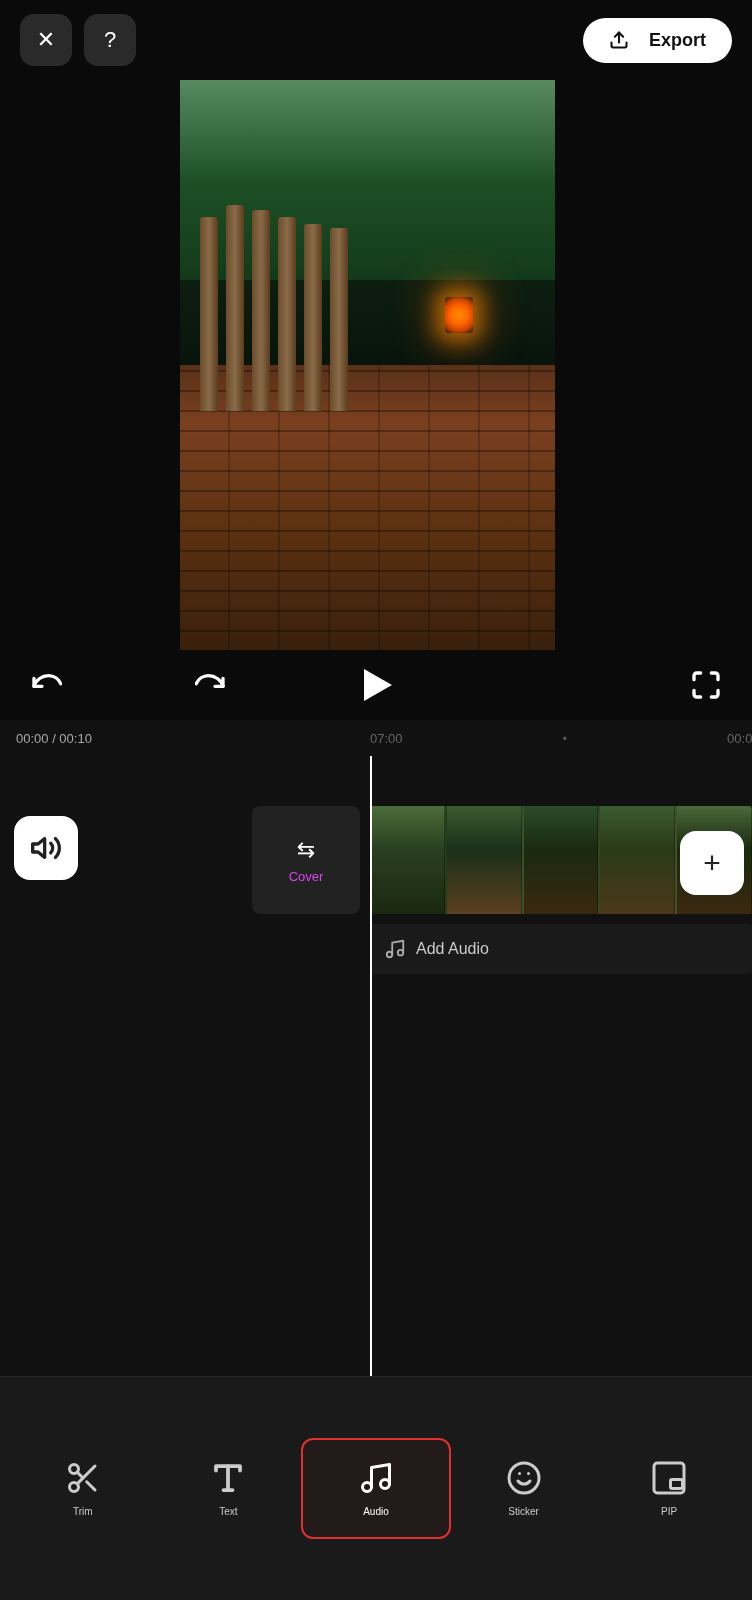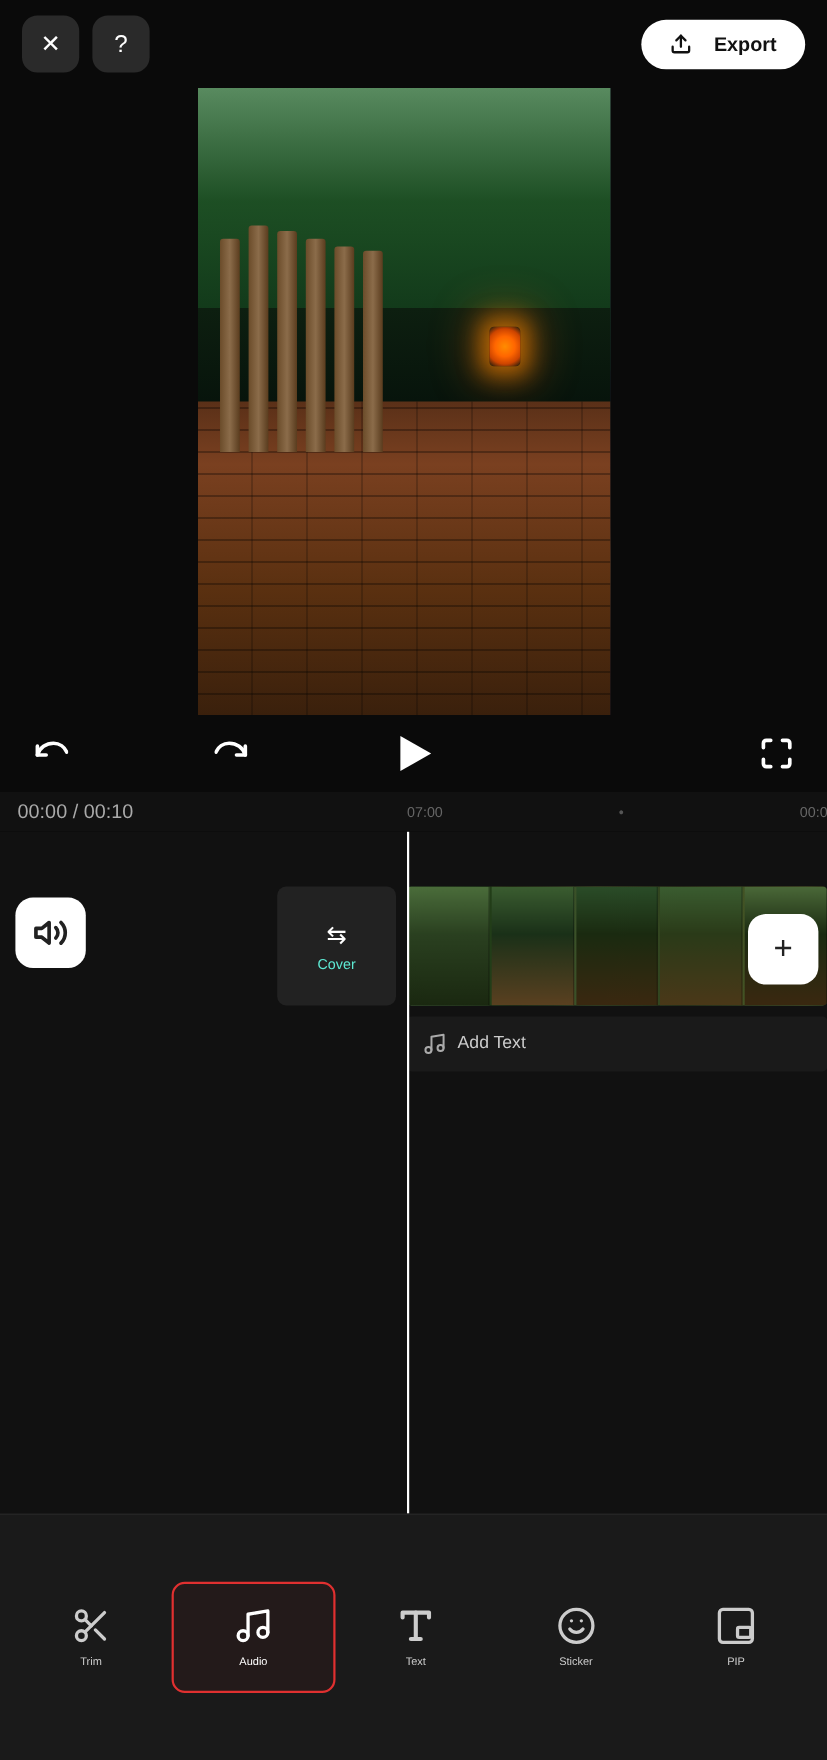--- a/index.html
+++ b/index.html
@@ -195,21 +195,21 @@
       left: 0;
       right: 0;
       height: 36px;
       background: #111;
       display: flex;
       align-items: center;
       padding: 0 16px;
     }
     .time-current {
       color: #aaa;
-      font-size: 18px;
+      font-size: 13px;
     }
     .time-markers {
       position: absolute;
       left: 370px;
       display: flex;
       gap: 160px;
       color: #666;
       font-size: 13px;
     }
 
@@ -259,21 +259,21 @@
       align-items: center;
       justify-content: center;
       gap: 6px;
       cursor: pointer;
     }
     .cover-arrows {
       font-size: 22px;
       color: #fff;
     }
     .cover-label {
-      color: #5eead4;
+      color: #d946ef;
       font-size: 13px;
     }
     .video-strip {
       position: absolute;
       left: 370px;
       top: 50px;
       right: 0;
       height: 108px;
       background: linear-gradient(90deg,
         #3a5a30 0%, #2a4a20 15%, #1a3010 25%,
@@ -479,53 +479,53 @@
   <button class="add-clip-btn">
     <span>+</span>
   </button>
 
   <div class="add-music-bar">
     <svg width="22" height="22" viewBox="0 0 24 24" fill="none" stroke="#aaa" stroke-width="2" stroke-linecap="round" stroke-linejoin="round">
       <path d="M9 18V5l12-2v13"></path>
       <circle cx="6" cy="18" r="3"></circle>
       <circle cx="18" cy="16" r="3"></circle>
     </svg>
-    <span class="add-music-text">Add Text</span>
+    <span class="add-music-text">Add Audio</span>
   </div>
 </div>
 
 <div class="bottom-toolbar">
 
   <div class="tool-item">
     <svg class="svg-icon" viewBox="0 0 24 24" fill="none" stroke="#ccc" stroke-width="2" stroke-linecap="round" stroke-linejoin="round">
       <circle cx="6" cy="6" r="3"></circle>
       <circle cx="6" cy="18" r="3"></circle>
       <line x1="20" y1="4" x2="8.12" y2="15.88"></line>
       <line x1="14.47" y1="14.48" x2="20" y2="20"></line>
       <line x1="8.12" y1="8.12" x2="12" y2="12"></line>
     </svg>
     <span class="tool-label">Trim</span>
   </div>
 
+  <div class="tool-item">
+    <svg class="svg-icon" viewBox="0 0 24 24" fill="none" stroke="#ccc" stroke-width="2.5" stroke-linecap="round" stroke-linejoin="round">
+      <polyline points="4 7 4 4 20 4 20 7"></polyline>
+      <line x1="9" y1="20" x2="15" y2="20"></line>
+      <line x1="12" y1="4" x2="12" y2="20"></line>
+    </svg>
+    <span class="tool-label">Text</span>
+  </div>
+
   <div class="tool-item active">
     <svg class="svg-icon" viewBox="0 0 24 24" fill="none" stroke="#fff" stroke-width="2" stroke-linecap="round" stroke-linejoin="round">
       <path d="M9 18V5l12-2v13"></path>
       <circle cx="6" cy="18" r="3"></circle>
       <circle cx="18" cy="16" r="3"></circle>
     </svg>
     <span class="tool-label">Audio</span>
-  </div>
-
-  <div class="tool-item">
-    <svg class="svg-icon" viewBox="0 0 24 24" fill="none" stroke="#ccc" stroke-width="2.5" stroke-linecap="round" stroke-linejoin="round">
-      <polyline points="4 7 4 4 20 4 20 7"></polyline>
-      <line x1="9" y1="20" x2="15" y2="20"></line>
-      <line x1="12" y1="4" x2="12" y2="20"></line>
-    </svg>
-    <span class="tool-label">Text</span>
   </div>
 
   <div class="tool-item">
     <svg class="svg-icon" viewBox="0 0 24 24" fill="none" stroke="#ccc" stroke-width="2" stroke-linecap="round" stroke-linejoin="round">
       <circle cx="12" cy="12" r="10"></circle>
       <path d="M8 14s1.5 2 4 2 4-2 4-2"></path>
       <line x1="9" y1="9" x2="9.01" y2="9"></line>
       <line x1="15" y1="9" x2="15.01" y2="9"></line>
     </svg>
     <span class="tool-label">Sticker</span>

